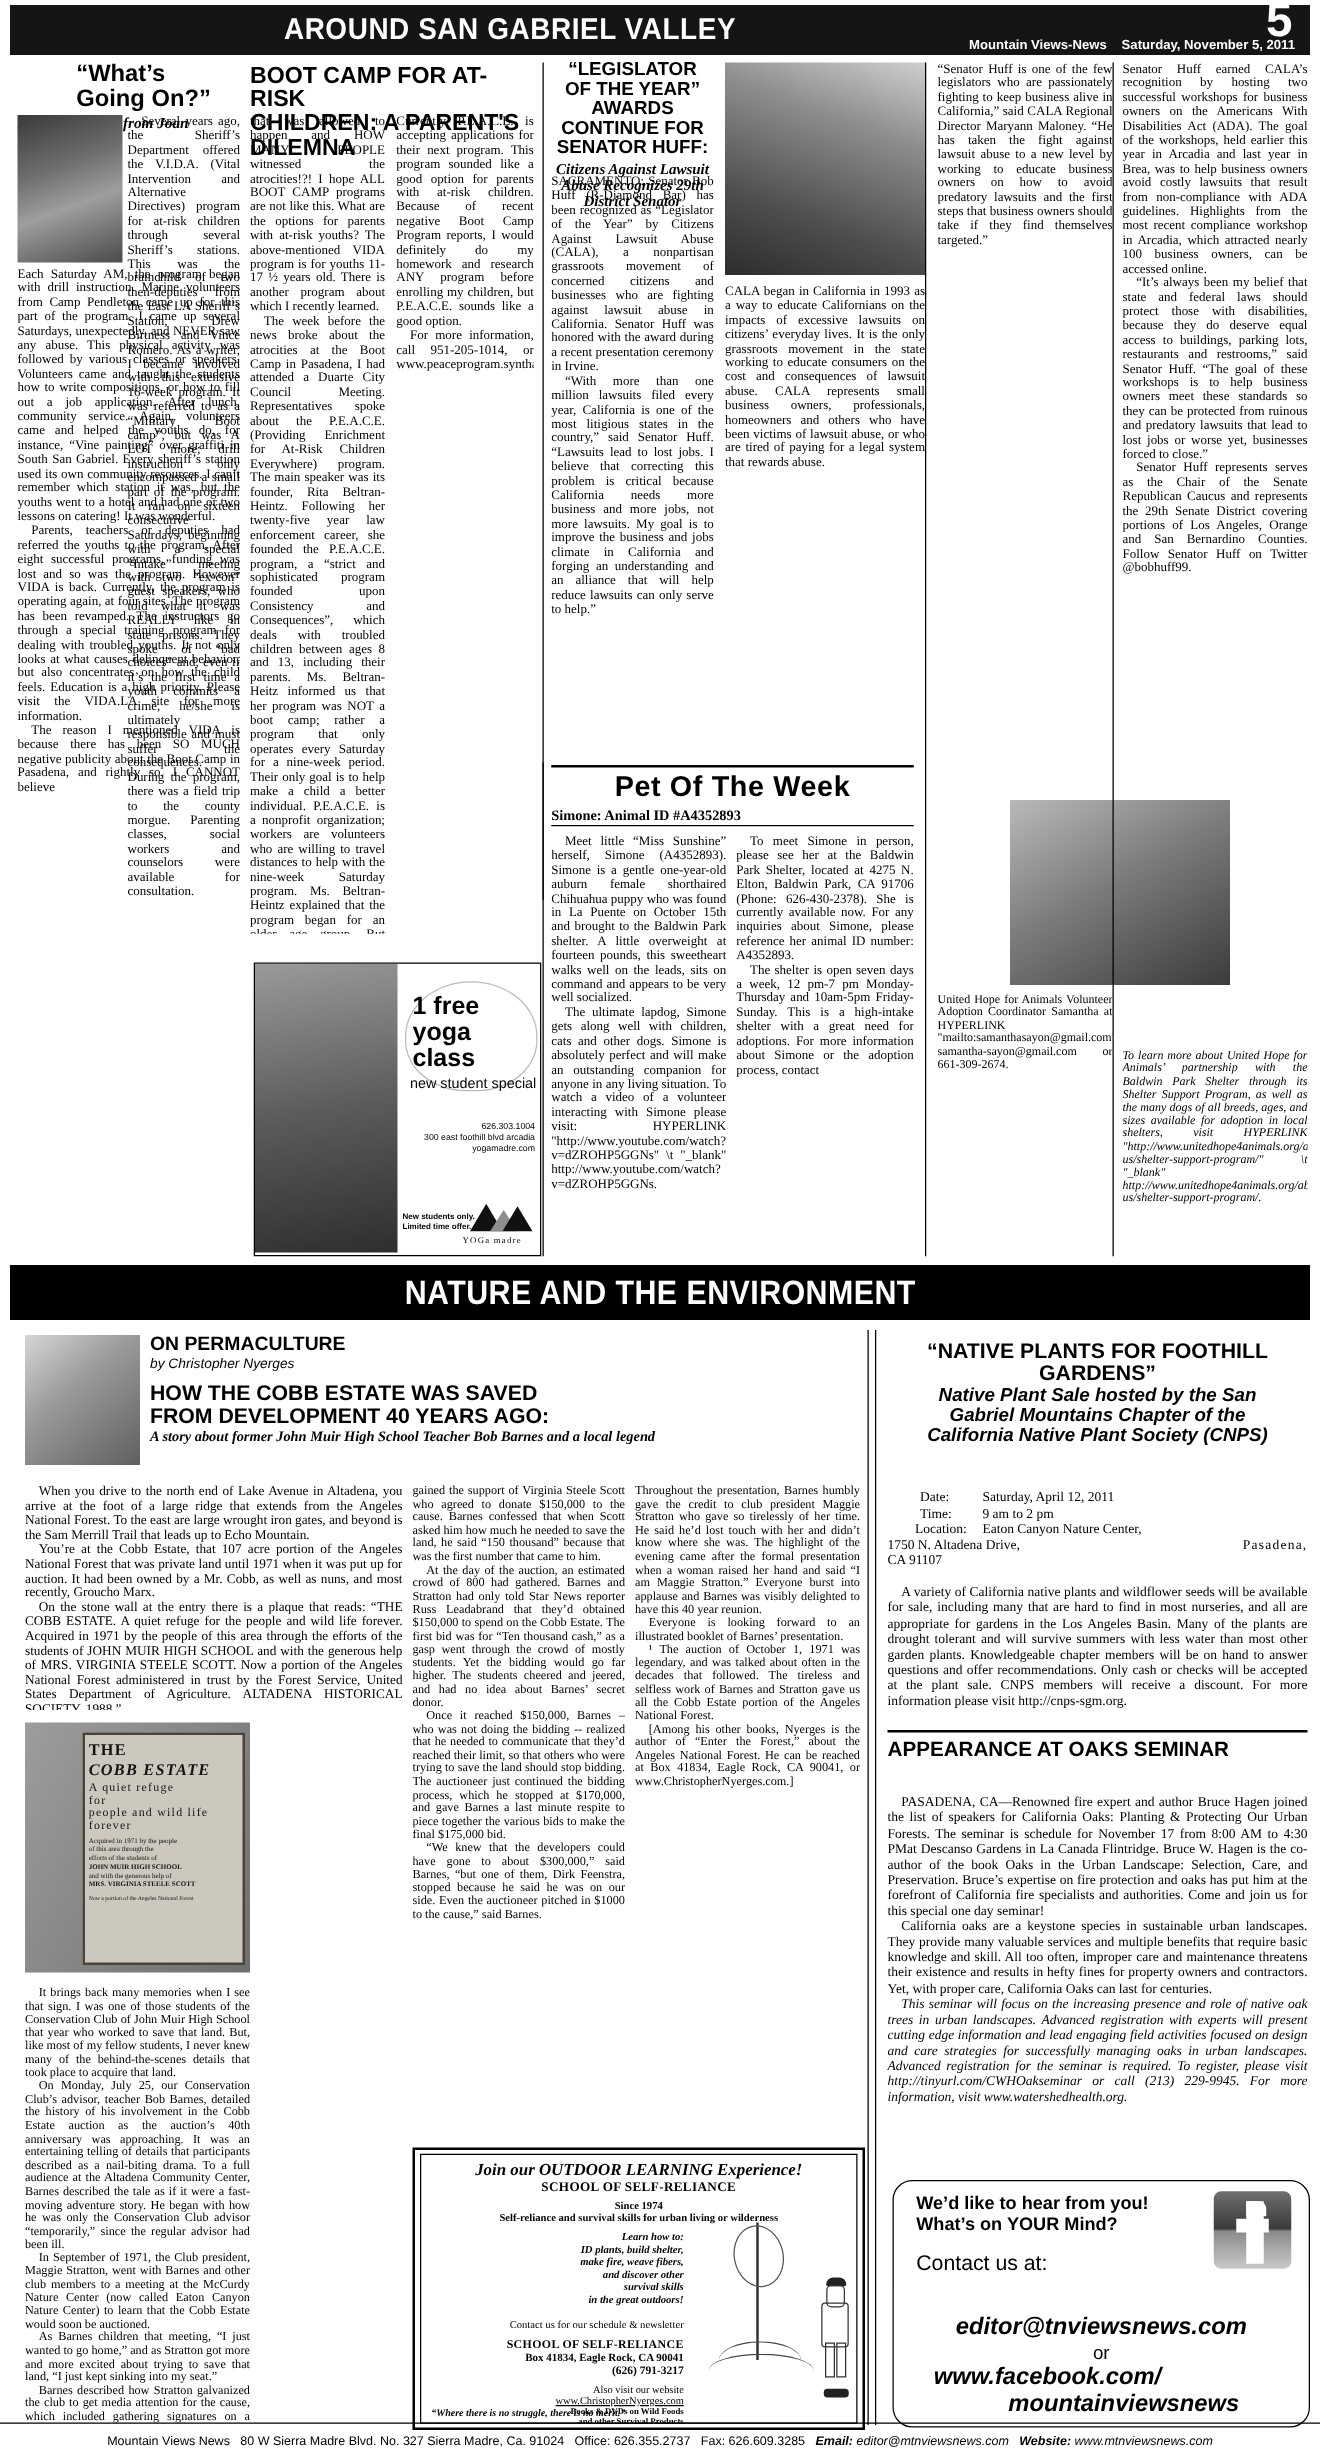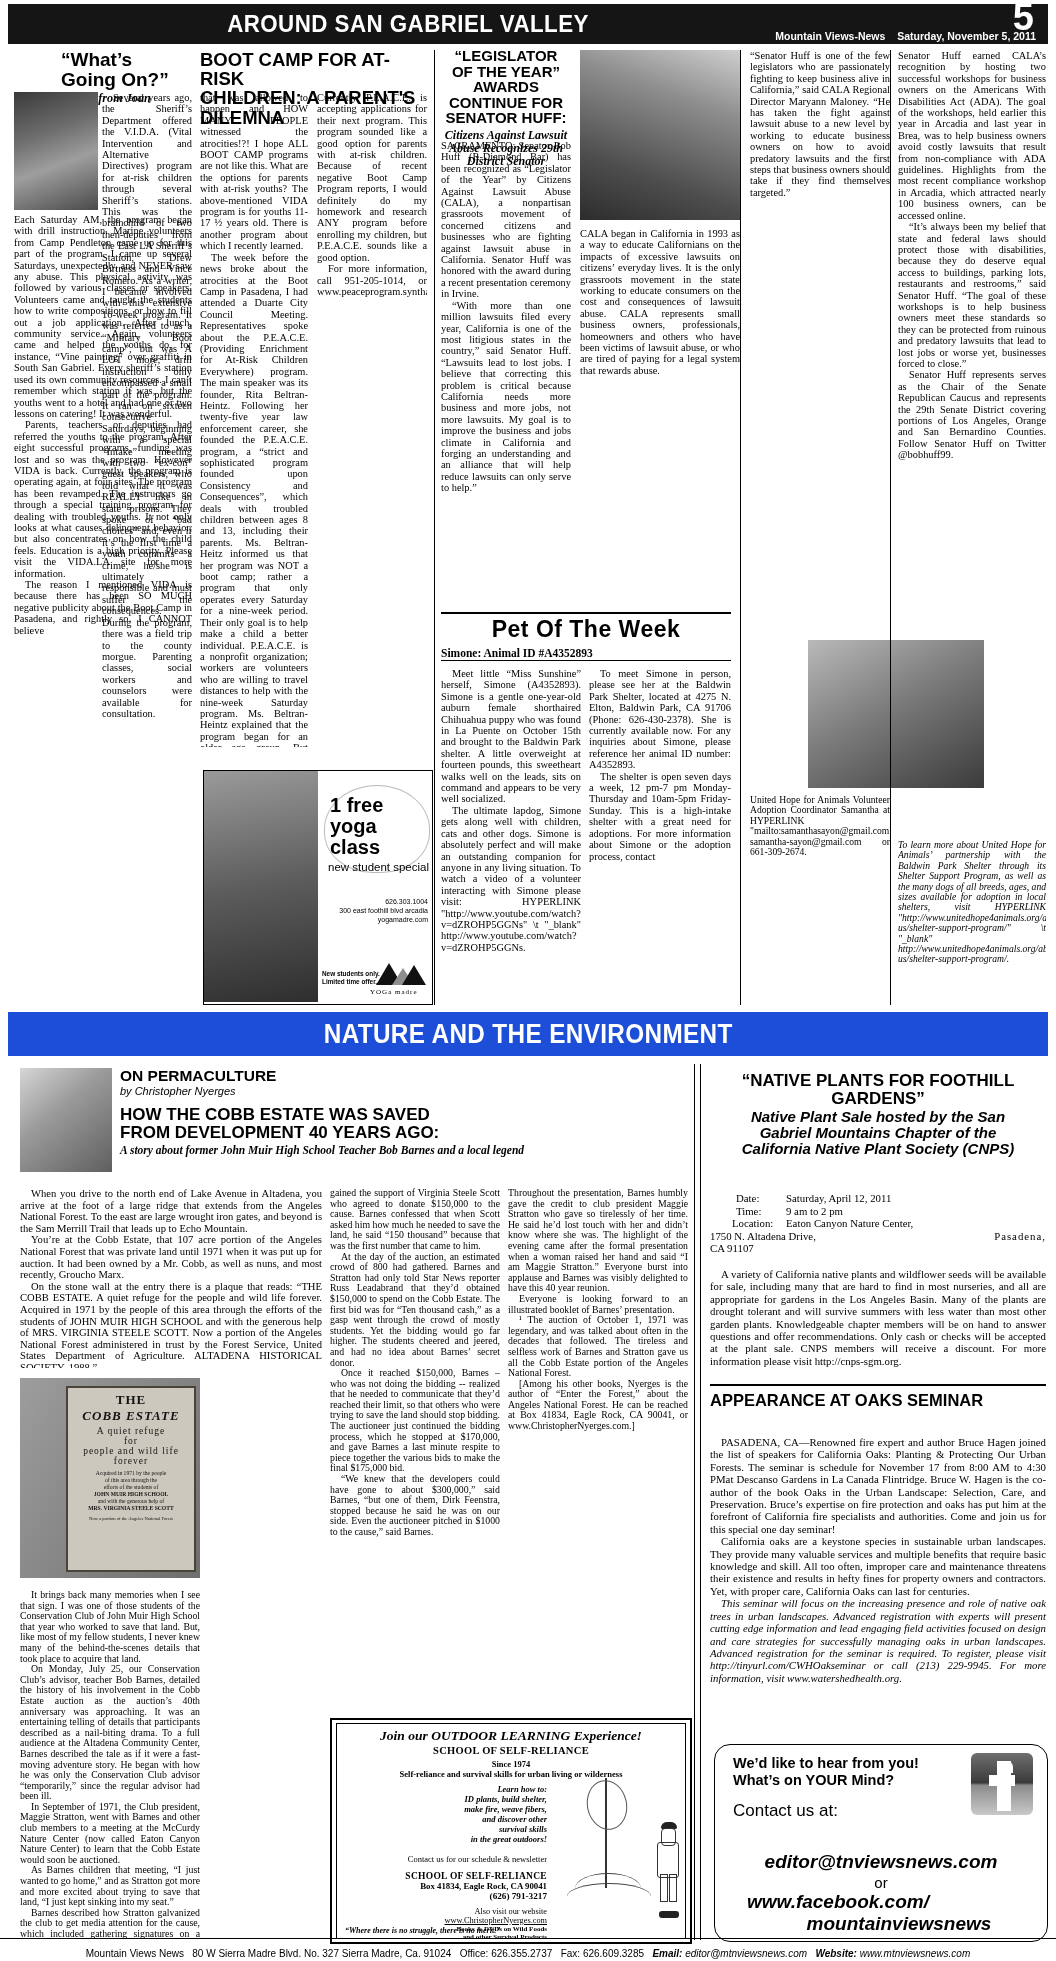--- a/index.html
+++ b/index.html
@@ -18,21 +18,21 @@
 
   
   .col{position:absolute;text-align:justify;font-size:10.4px;line-height:11.4px;}
   .col p{margin:0;text-indent:11px;}
   .col p.noind{text-indent:0;}
   .hdl{font-family:"Liberation Sans",sans-serif;font-weight:bold;line-height:1.04;}
   .it{font-style:italic;}
   .serif-b{font-weight:bold;}
 
   
-  .banner{position:absolute;background:#1d4ed8;color:#fff;display:flex;align-items:center;justify-content:center;
+  .banner{position:absolute;background:#000000;color:#fff;display:flex;align-items:center;justify-content:center;
      font-family:"Liberation Sans",sans-serif;font-weight:bold;letter-spacing:.4px;}
 
   
   .photo{position:absolute;background:#8d8d8d;overflow:hidden;}
   .photo.grad1{background:linear-gradient(160deg,#3a3a3a 0%,#6d6d6d 35%,#9e9e9e 60%,#4a4a4a 100%);}
   .photo.grad2{background:linear-gradient(200deg,#cfcfcf 0%,#8e8e8e 30%,#4e4e4e 70%,#2c2c2c 100%);}
   .photo.grad3{background:linear-gradient(150deg,#b9b9b9 0%,#7c7c7c 45%,#3b3b3b 100%);}
   .photo.grad4{background:linear-gradient(170deg,#9a9a9a 0%,#5c5c5c 50%,#2e2e2e 100%);}
   .photo.grad5{background:linear-gradient(140deg,#d6d6d6 0%,#9b9b9b 40%,#5f5f5f 100%);}
 
@@ -183,21 +183,21 @@
     <div class="serif-b it" style="font-size:11.5px;margin-top:3px;">A story about former John Muir High School Teacher Bob Barnes and a local legend</div>
   </div>
 
   <div class="col" style="left:20px;top:1188px;width:302px;height:180px;overflow:hidden;font-size:10.6px;line-height:11.6px;">
     <p>When you drive to the north end of Lake Avenue in Altadena, you arrive at the foot of a large ridge that extends from the Angeles National Forest. To the east are large wrought iron gates, and beyond is the Sam Merrill Trail that leads up to Echo Mountain.</p>
     <p>You’re at the Cobb Estate, that 107 acre portion of the Angeles National Forest that was private land until 1971 when it was put up for auction. It had been owned by a Mr. Cobb, as well as nuns, and most recently, Groucho Marx.</p>
     <p>On the stone wall at the entry there is a plaque that reads: “THE COBB ESTATE. A quiet refuge for the people and wild life forever. Acquired in 1971 by the people of this area through the efforts of the students of JOHN MUIR HIGH SCHOOL and with the generous help of MRS. VIRGINIA STEELE SCOTT. Now a portion of the Angeles National Forest administered in trust by the Forest Service, United States Department of Agriculture. ALTADENA HISTORICAL SOCIETY, 1988.”</p>
   </div>
 
   <div class="photo" style="left:20px;top:1378px;width:180px;height:200px;background:linear-gradient(120deg,#9d9d9d,#6e6e6e);">
-    <div style="position:absolute;left:46px;top:8px;right:4px;bottom:6px;background:#cdc8bd;border:2px solid #4a4338;padding:4px 3px;text-align:center;color:#141414;font-family:'Liberation Serif',serif;">
+    <div style="position:absolute;left:46px;top:8px;right:4px;bottom:6px;background:#cdc8bd;border:2px solid #4a4338;padding:4px 3px;text-align:left;color:#141414;font-family:'Liberation Serif',serif;">
       <div style="font-size:13px;font-weight:bold;letter-spacing:1px;">THE</div>
       <div style="font-size:13px;font-weight:bold;font-style:italic;letter-spacing:1px;">COBB ESTATE</div>
       <div style="font-size:9.5px;margin-top:2px;letter-spacing:1px;">A quiet refuge</div>
       <div style="font-size:9.5px;letter-spacing:1px;">for</div>
       <div style="font-size:9.5px;letter-spacing:1px;">people and wild life</div>
       <div style="font-size:9.5px;letter-spacing:1px;">forever</div>
       <div style="font-size:5.6px;margin-top:4px;line-height:7px;">
         <div>Acquired in 1971 by the people</div>
         <div>of this area through the</div>
         <div>efforts of the students of</div>

